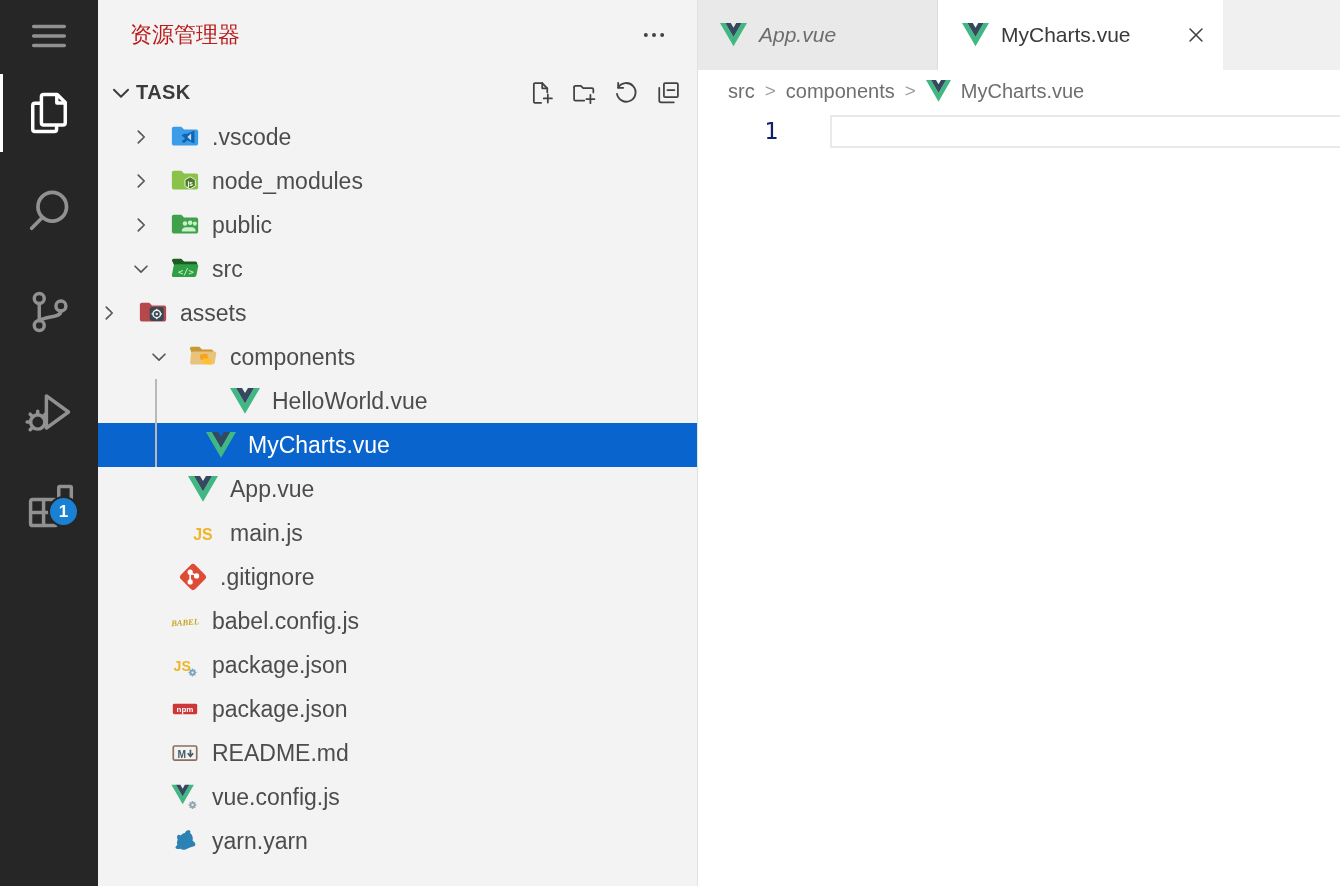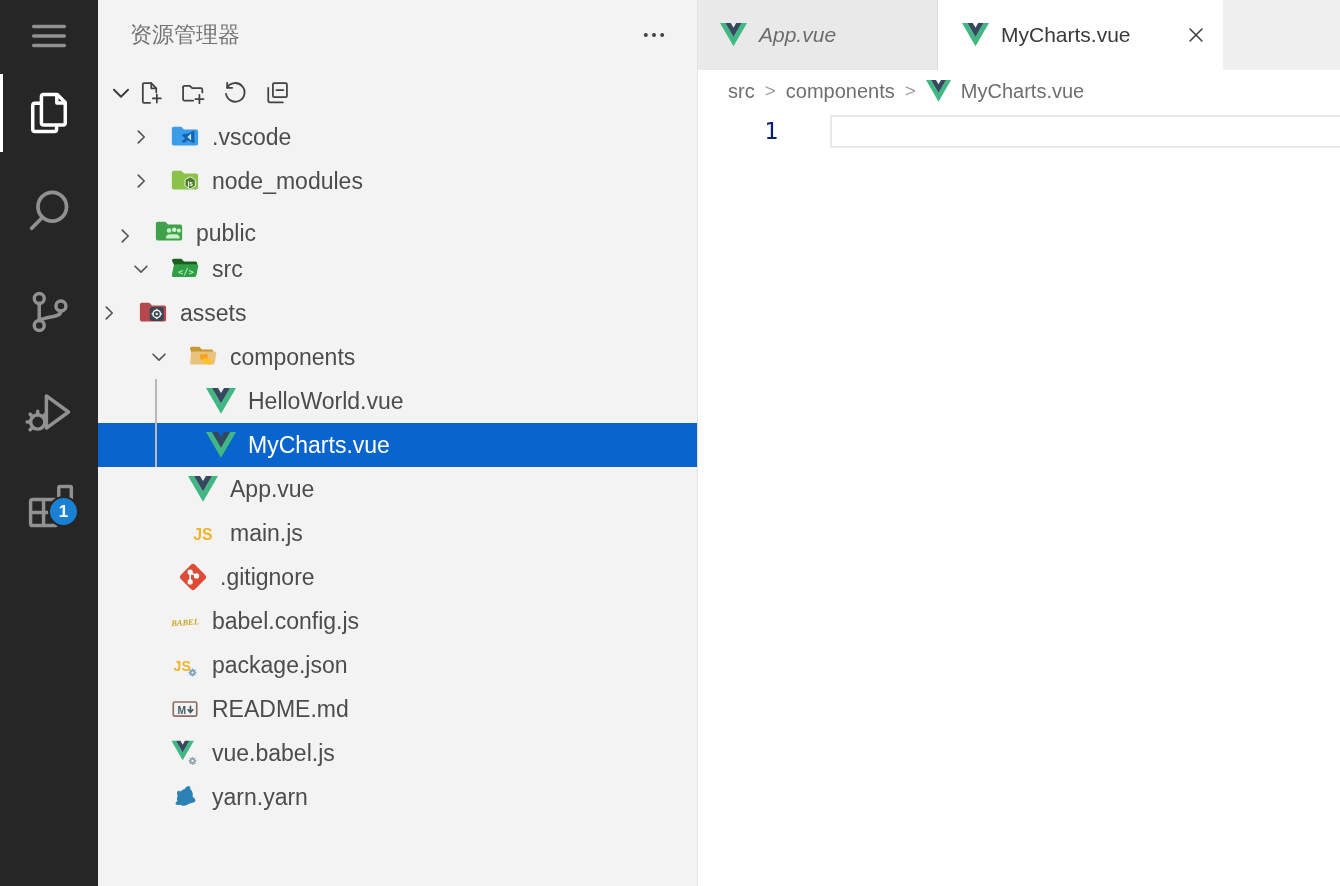--- a/index.html
+++ b/index.html
@@ -17,21 +17,21 @@
   .ab-item.menu svg{width:46px;height:46px;}
   .ab-item.active{color:#ffffff;}
   .ab-indicator{position:absolute;left:0;top:74px;width:3px;height:78px;background:#ffffff;}
   .ab-badge{position:absolute;left:48px;top:27px;width:31px;height:31px;border-radius:50%;
     background:var(--badge,#1a80d4);color:#fff;font-size:17px;font-weight:bold;
     display:flex;align-items:center;justify-content:center;border:2px solid #262626;box-sizing:border-box;}
   
   .sidebar{position:absolute;left:98px;top:0;width:600px;height:886px;background:var(--sb-bg,#f3f3f3);
     border-right:1px solid #e2e2e2;box-sizing:border-box;}
   .sb-title{height:70px;display:flex;align-items:center;padding:0 26px 0 32px;}
-  .sb-title-text{font-size:22px;color:#737373;flex:1;}
+  .sb-title-text{font-size:22px;color:#b91c1c;flex:1;}
   .icon-btn{display:inline-flex;align-items:center;justify-content:center;width:34px;height:34px;color:#424242;cursor:pointer;border-radius:5px;}
   .icon-btn svg{width:28px;height:28px;display:block;}
   .section{height:45px;display:flex;align-items:center;padding:0 10px 0 10px;cursor:pointer;}
   .sec-chev{display:inline-flex;width:26px;height:26px;color:#3d3d3d;}
   .sec-chev svg{width:26px;height:26px;}
   .sec-label{font-size:20px;font-weight:bold;color:#3b3b3b;letter-spacing:.4px;margin-left:2px;flex:1;}
   .sec-actions{display:flex;gap:8px;padding-right:2px;}
   
   .tree{position:absolute;left:0;top:115px;width:100%;}
   .row{height:44px;display:flex;align-items:center;cursor:pointer;box-sizing:border-box;}
@@ -154,20 +154,21 @@
         </span></span>
   </div>
   <div class="section" id="section-header">
     <span class="sec-chev" id="sec-chev">
         <svg viewBox="0 0 24 24">
           <g fill="none" stroke="currentColor" stroke-width="1.8" stroke-linecap="round" stroke-linejoin="round">
             <path d="M5.5 9 12 15.5 18.5 9"></path>
           </g>
         </svg>
       </span>
+    <span class="sec-label">TASK</span>
     <span class="sec-actions" id="sec-actions">
         <span class="icon-btn">
           <span style="display:flex">
             <svg viewBox="0 0 24 24">
               <g fill="none" stroke="currentColor" stroke-width="1.5" stroke-linecap="round" stroke-linejoin="round">
                 <path d="M12.2 3.5H6a1 1 0 0 0-1 1v15a1 1 0 0 0 1 1h5.2"></path>
                 <path d="M12.2 3.5 16.5 8v3.4"></path>
                 <path d="M12.2 3.7V8h4.3"></path>
                 <path d="M17 13.2v7M13.5 16.7h7"></path>
               </g>
@@ -236,21 +237,21 @@
         </span>
         <span class="ticon">
           <svg viewBox="0 0 32 32">
             <path d="M2 7q0-2 2-2h8l3 3h13q2 0 2 2v13q0 2-2 2H4q-2 0-2-2z" fill="#8bc34a"></path>
             <path d="M21.5 11.5l5.5 3.2v6.6l-5.5 3.2-5.5-3.2v-6.6z" fill="#4f7a28" stroke="#e8f5e9" stroke-width="1"></path>
             <text x="21.5" y="21" font-size="7" font-weight="bold" fill="#fff" text-anchor="middle" font-family="sans-serif">js</text>
           </svg>
         </span>
         <span class="tlabel">node_modules</span>
       </div>
-      <div class="row " style="padding-left: 16px; align-items: flex-end;">
+      <div class="row " style="padding-left: 32px;">
         <span class="chev">
           <svg viewBox="0 0 24 24">
             <g fill="none" stroke="currentColor" stroke-width="1.8" stroke-linecap="round" stroke-linejoin="round">
               <path d="M9 5.5 15.5 12 9 18.5"></path>
             </g>
           </svg>
         </span>
         <span class="ticon">
           <svg viewBox="0 0 32 32">
             <path d="M2 7q0-2 2-2h8l3 3h13q2 0 2 2v13q0 2-2 2H4q-2 0-2-2z" fill="#3fa14a"></path>
@@ -311,21 +312,21 @@
         <span class="ticon">
           <svg viewBox="0 0 32 32">
             <path d="M2 7q0-2 2-2h8l3 3h10q2 0 2 2v2H4z" fill="#c99932"></path>
             <path d="M5.5 10h23q2 0 1.7 2l-1.7 10q-.3 2-2.3 2H4q-2 0-1.7-2L3.2 12q.3-2 2.3-2z" fill="#e9c27c"></path>
             <rect x="13" y="13" width="8" height="5.5" rx="1" fill="#f6a21d" transform="rotate(-8 17 16)"></rect>
             <rect x="16" y="17.5" width="9" height="6" rx="1" fill="#fdc02f" transform="rotate(6 20 20)"></rect>
           </svg>
         </span>
         <span class="tlabel">components</span>
       </div>
-      <div class="row " style="padding-left: 68px;">
+      <div class="row " style="padding-left: 92px;">
         <span class="chev"></span>
         <span class="ticon">
           <svg viewBox="0 0 32 28">
             <path fill="#41b883" d="M0 0h6.4L16 16.6 25.6 0H32L16 27.7z"></path>
             <path fill="#35495e" d="M6.4 0h6.4L16 5.5 19.2 0h6.4L16 16.6z"></path>
           </svg>
         </span>
         <span class="tlabel">HelloWorld.vue</span>
       </div>
       <div class="row selected" style="padding-left: 68px;">
@@ -393,20 +394,30 @@
               <circle cx="24" cy="24" r="1.2" fill="#f3f3f3"></circle>
             </g>
           </svg>
         </span>
         <span class="tlabel">package.json</span>
       </div>
       <div class="row " style="padding-left: 32px;">
         <span class="chev"></span>
         <span class="ticon">
           <svg viewBox="0 0 32 32">
+            <rect x="3" y="10.5" width="26" height="11" rx="1.5" fill="#cb3837"></rect>
+            <text x="16" y="19.3" font-size="8.5" font-weight="bold" fill="#fff" text-anchor="middle" font-family="sans-serif">npm</text>
+          </svg>
+        </span>
+        <span class="tlabel">package.json</span>
+      </div>
+      <div class="row " style="padding-left: 32px;">
+        <span class="chev"></span>
+        <span class="ticon">
+          <svg viewBox="0 0 32 32">
             <rect x="3.5" y="8.5" width="25" height="15" rx="1.5" fill="none" stroke="#8d6e63" stroke-width="1.8"></rect>
             <text x="12.5" y="20.8" font-size="11" font-weight="bold" fill="#455a64" text-anchor="middle" font-family="sans-serif">M</text>
             <path d="M21.8 12.5v6M18.9 16.3l2.9 3.3 2.9-3.3" stroke="#455a64" stroke-width="1.8" fill="none"></path>
           </svg>
         </span>
         <span class="tlabel">README.md</span>
       </div>
       <div class="row " style="padding-left: 32px;">
         <span class="chev"></span>
         <span class="ticon">
@@ -415,21 +426,21 @@
               <path fill="#41b883" d="M0 0h6.4L16 16.6 25.6 0H32L16 27.7z"></path>
               <path fill="#35495e" d="M6.4 0h6.4L16 5.5 19.2 0h6.4L16 16.6z"></path>
             </g>
             <g fill="#90a4ae">
               <circle cx="24" cy="24.5" r="3"></circle>
               <path d="M24 20.3v8.4M19.8 24.5h8.4M21 21.5l6 6M27 21.5l-6 6" stroke="#90a4ae" stroke-width="1.6"></path>
               <circle cx="24" cy="24.5" r="1.2" fill="#f3f3f3"></circle>
             </g>
           </svg>
         </span>
-        <span class="tlabel">vue.babel.js</span>
+        <span class="tlabel">vue.config.js</span>
       </div>
       <div class="row " style="padding-left: 32px;">
         <span class="chev"></span>
         <span class="ticon">
           <svg viewBox="0 0 32 32">
             <path fill="#2c82b4" d="M19.8 4.2c1.8 0 2.3 1.7 1.7 3.3 2.4 2 3.4 5.2 2.6 8.2 1.6 1 3.3 2.6 2.9 4.5-.3 1.4-1.9 1.6-3.3 1.8-2 .3-4.2 1.9-6.5 2.7-2 .7-4.5 1-5.9-.4-2.4.6-4.7.4-5.3-.9-.5-1 .5-2.3 1.9-3.2-.8-1.8-.6-3.9.4-5.5-1-1.8-1.4-4.1.2-5.1.9-.6 2-.2 2.8.5 1.5-1.5 3.1-2.5 4.6-2.7.6-1.7 2.2-3.2 4-3.2z"></path>
           </svg>
         </span>
         <span class="tlabel">yarn.yarn</span>
       </div>

